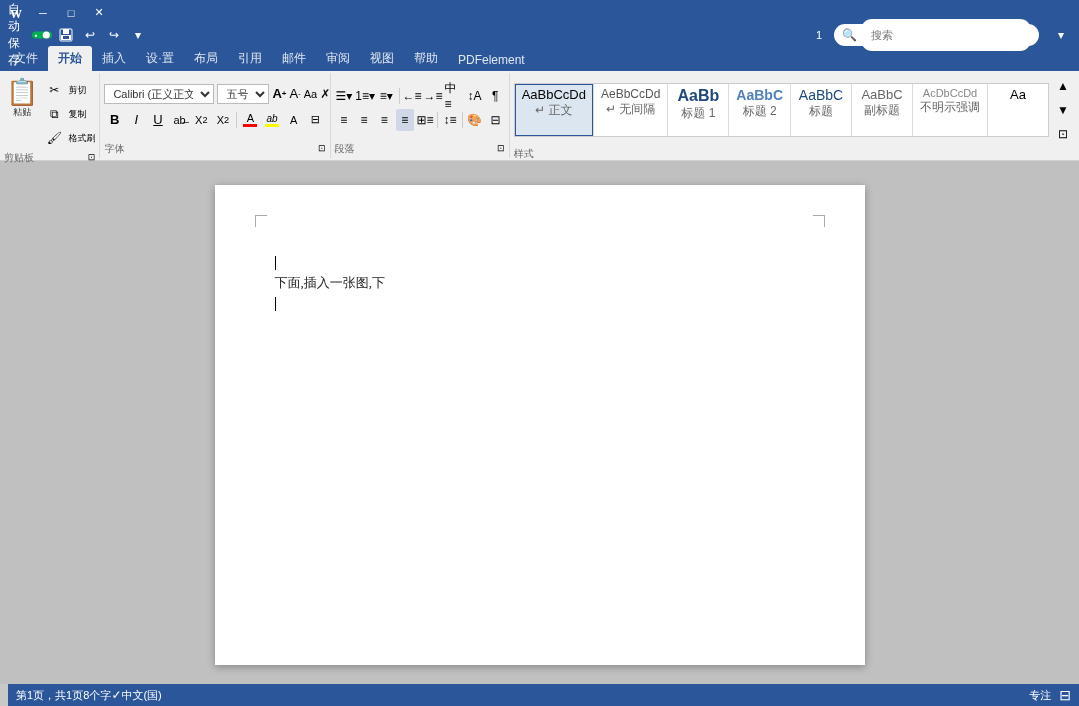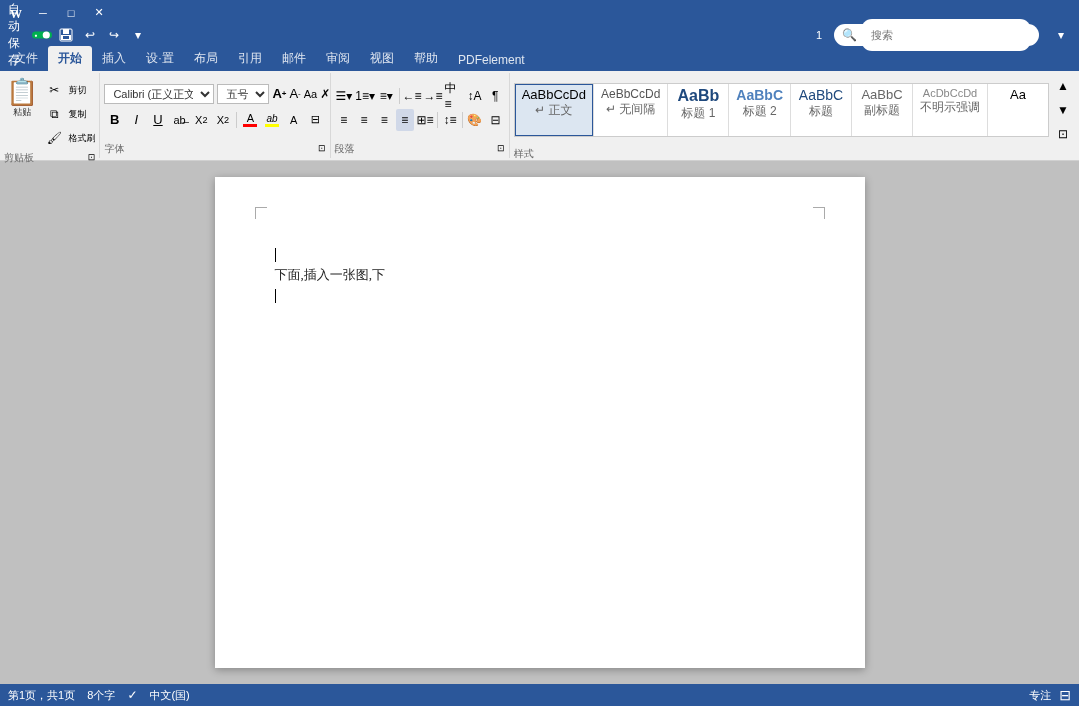--- a/index.html
+++ b/index.html
@@ -130,21 +130,21 @@
       background: #2b579a;
       position: relative;
     }
 
     
     #document-area {
       background: #c0c0c0;
       flex: 1;
       display: flex;
       justify-content: center;
-      padding: 16px;
+      padding: 24px;
       overflow: auto;
       height: calc(706px - 25px - 20px - 26px - 90px - 22px);
     }
     #document-page {
       width: 650px;
       min-height: 480px;
       background: white;
       box-shadow: 0 2px 8px rgba(0,0,0,0.3);
       position: relative;
       padding: 50px 60px;
@@ -167,21 +167,22 @@
 
     
     #status-bar {
       height: 22px;
       background: #2b579a;
       display: flex;
       align-items: center;
       padding: 0 8px;
       color: white;
       font-size: 11px;
-      gap: 12px;
+      gap: 0;
+      margin-left: 8px;
     }
     #status-bar .status-right {
       margin-left: auto;
       display: flex; align-items: center; gap: 8px;
     }
 
     
     .para-row { display: flex; align-items: center; gap: 2px; }
     .style-card {
       padding: 2px 6px; cursor: pointer; text-align: center;

